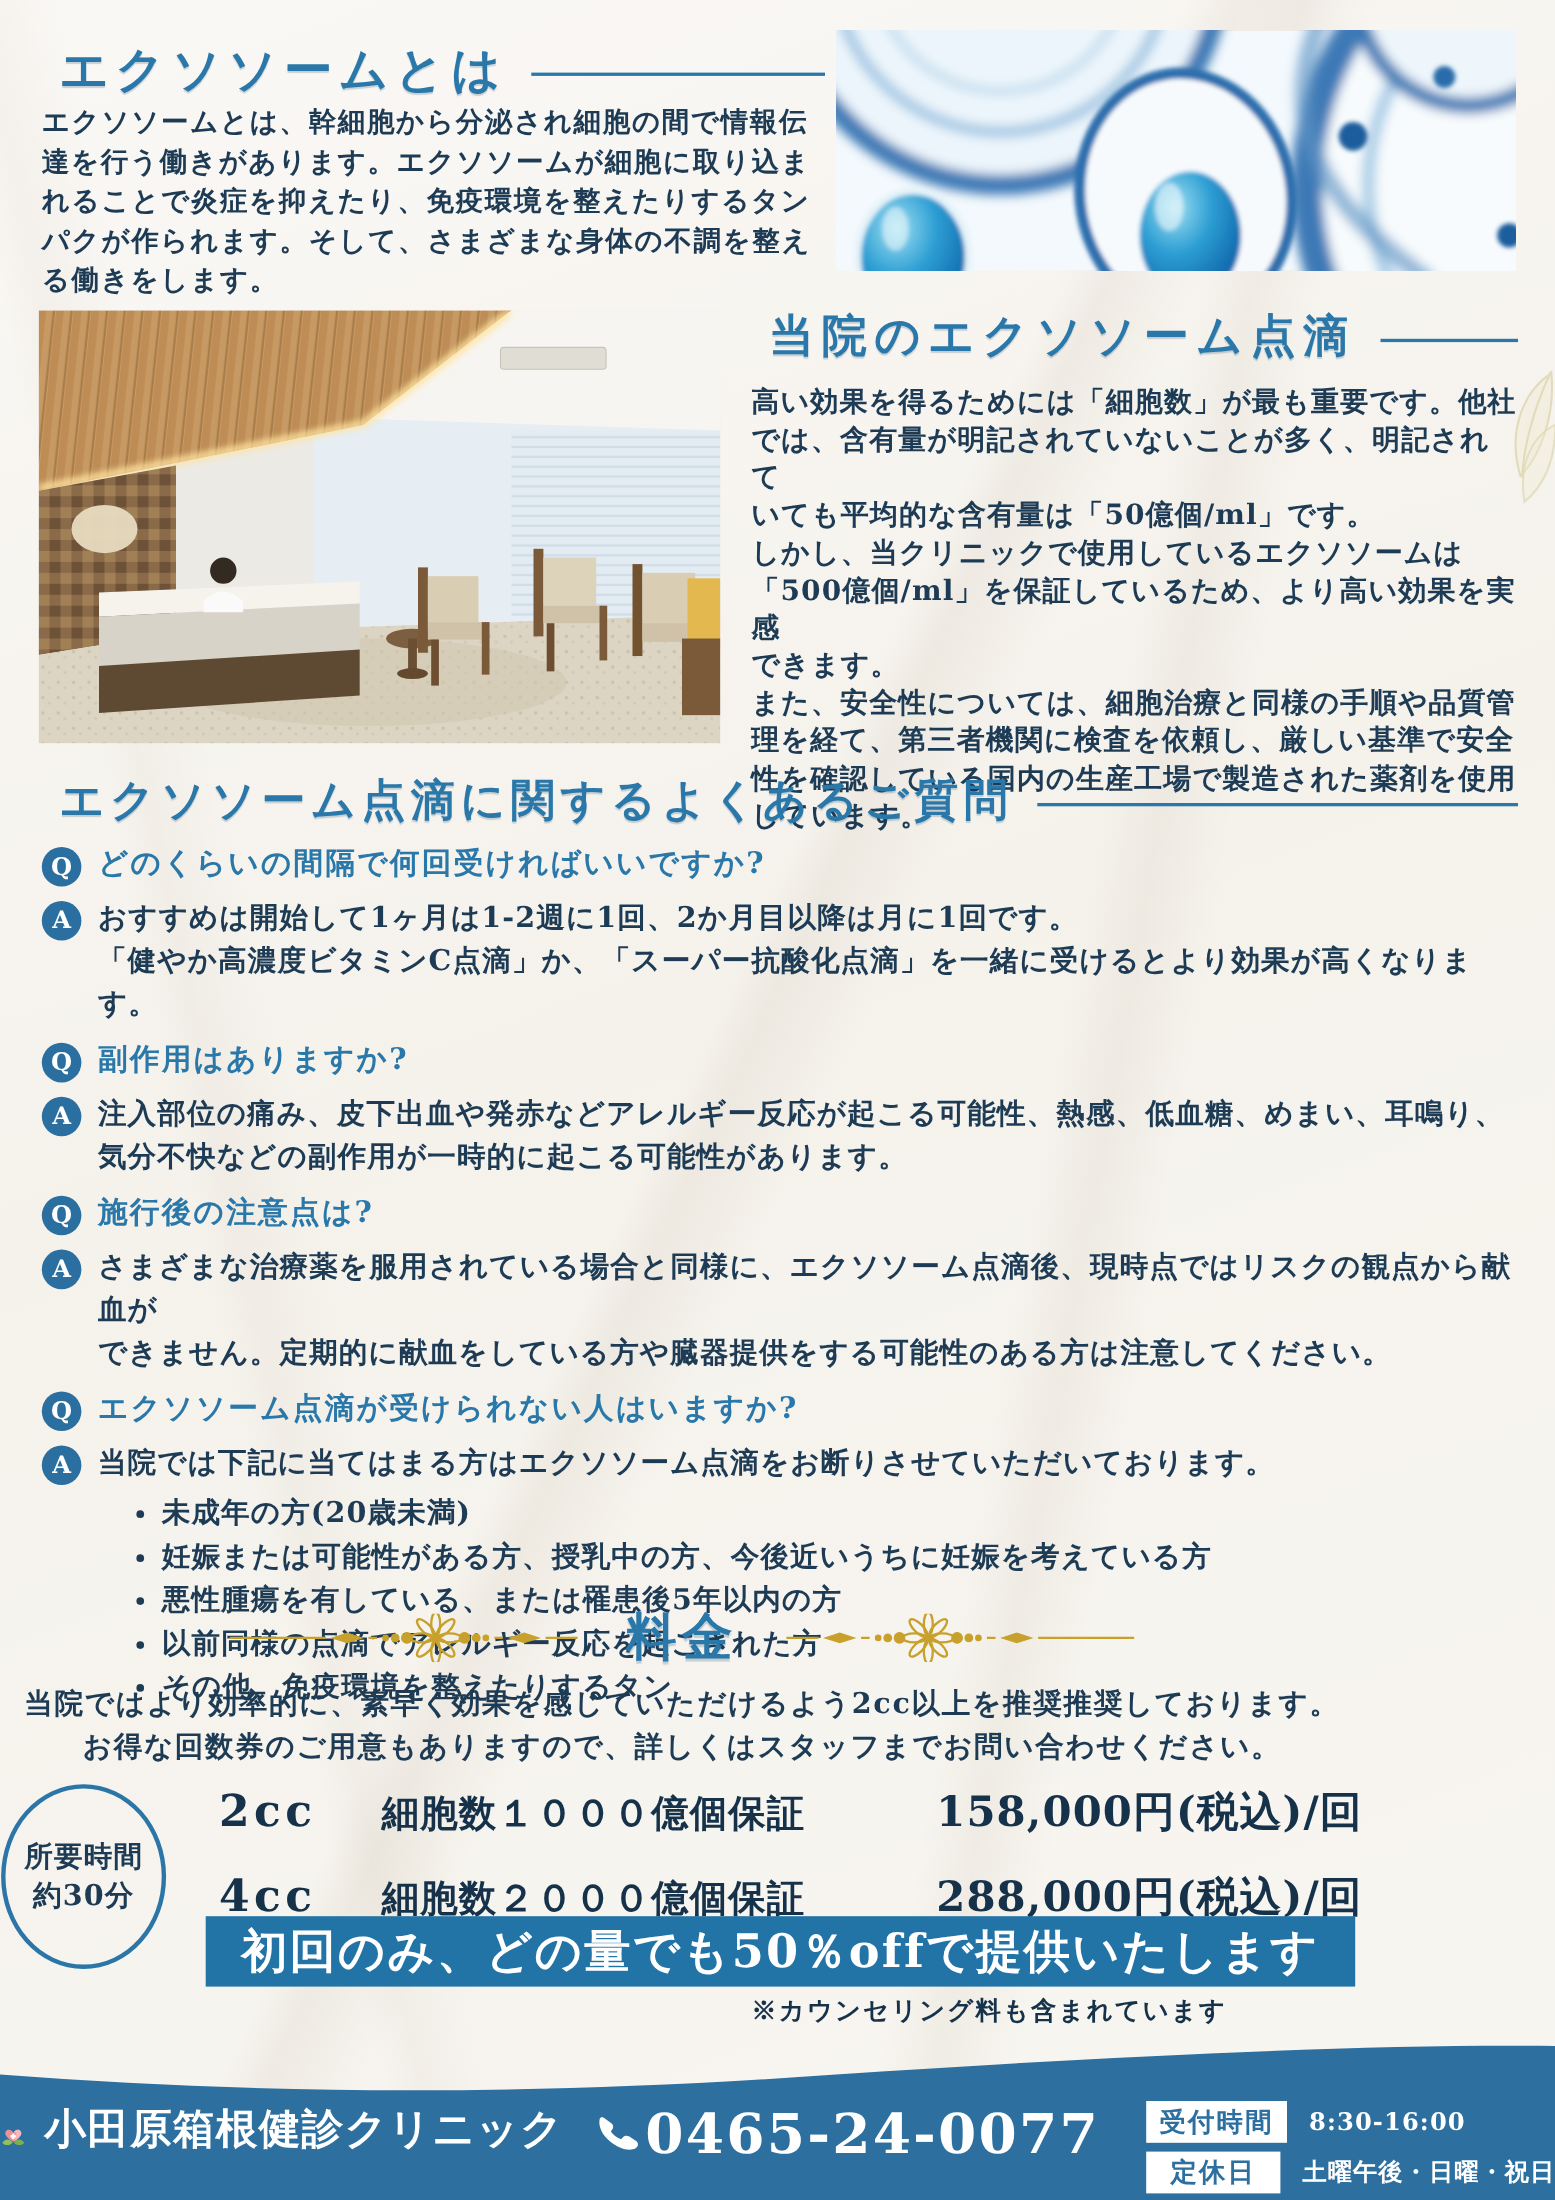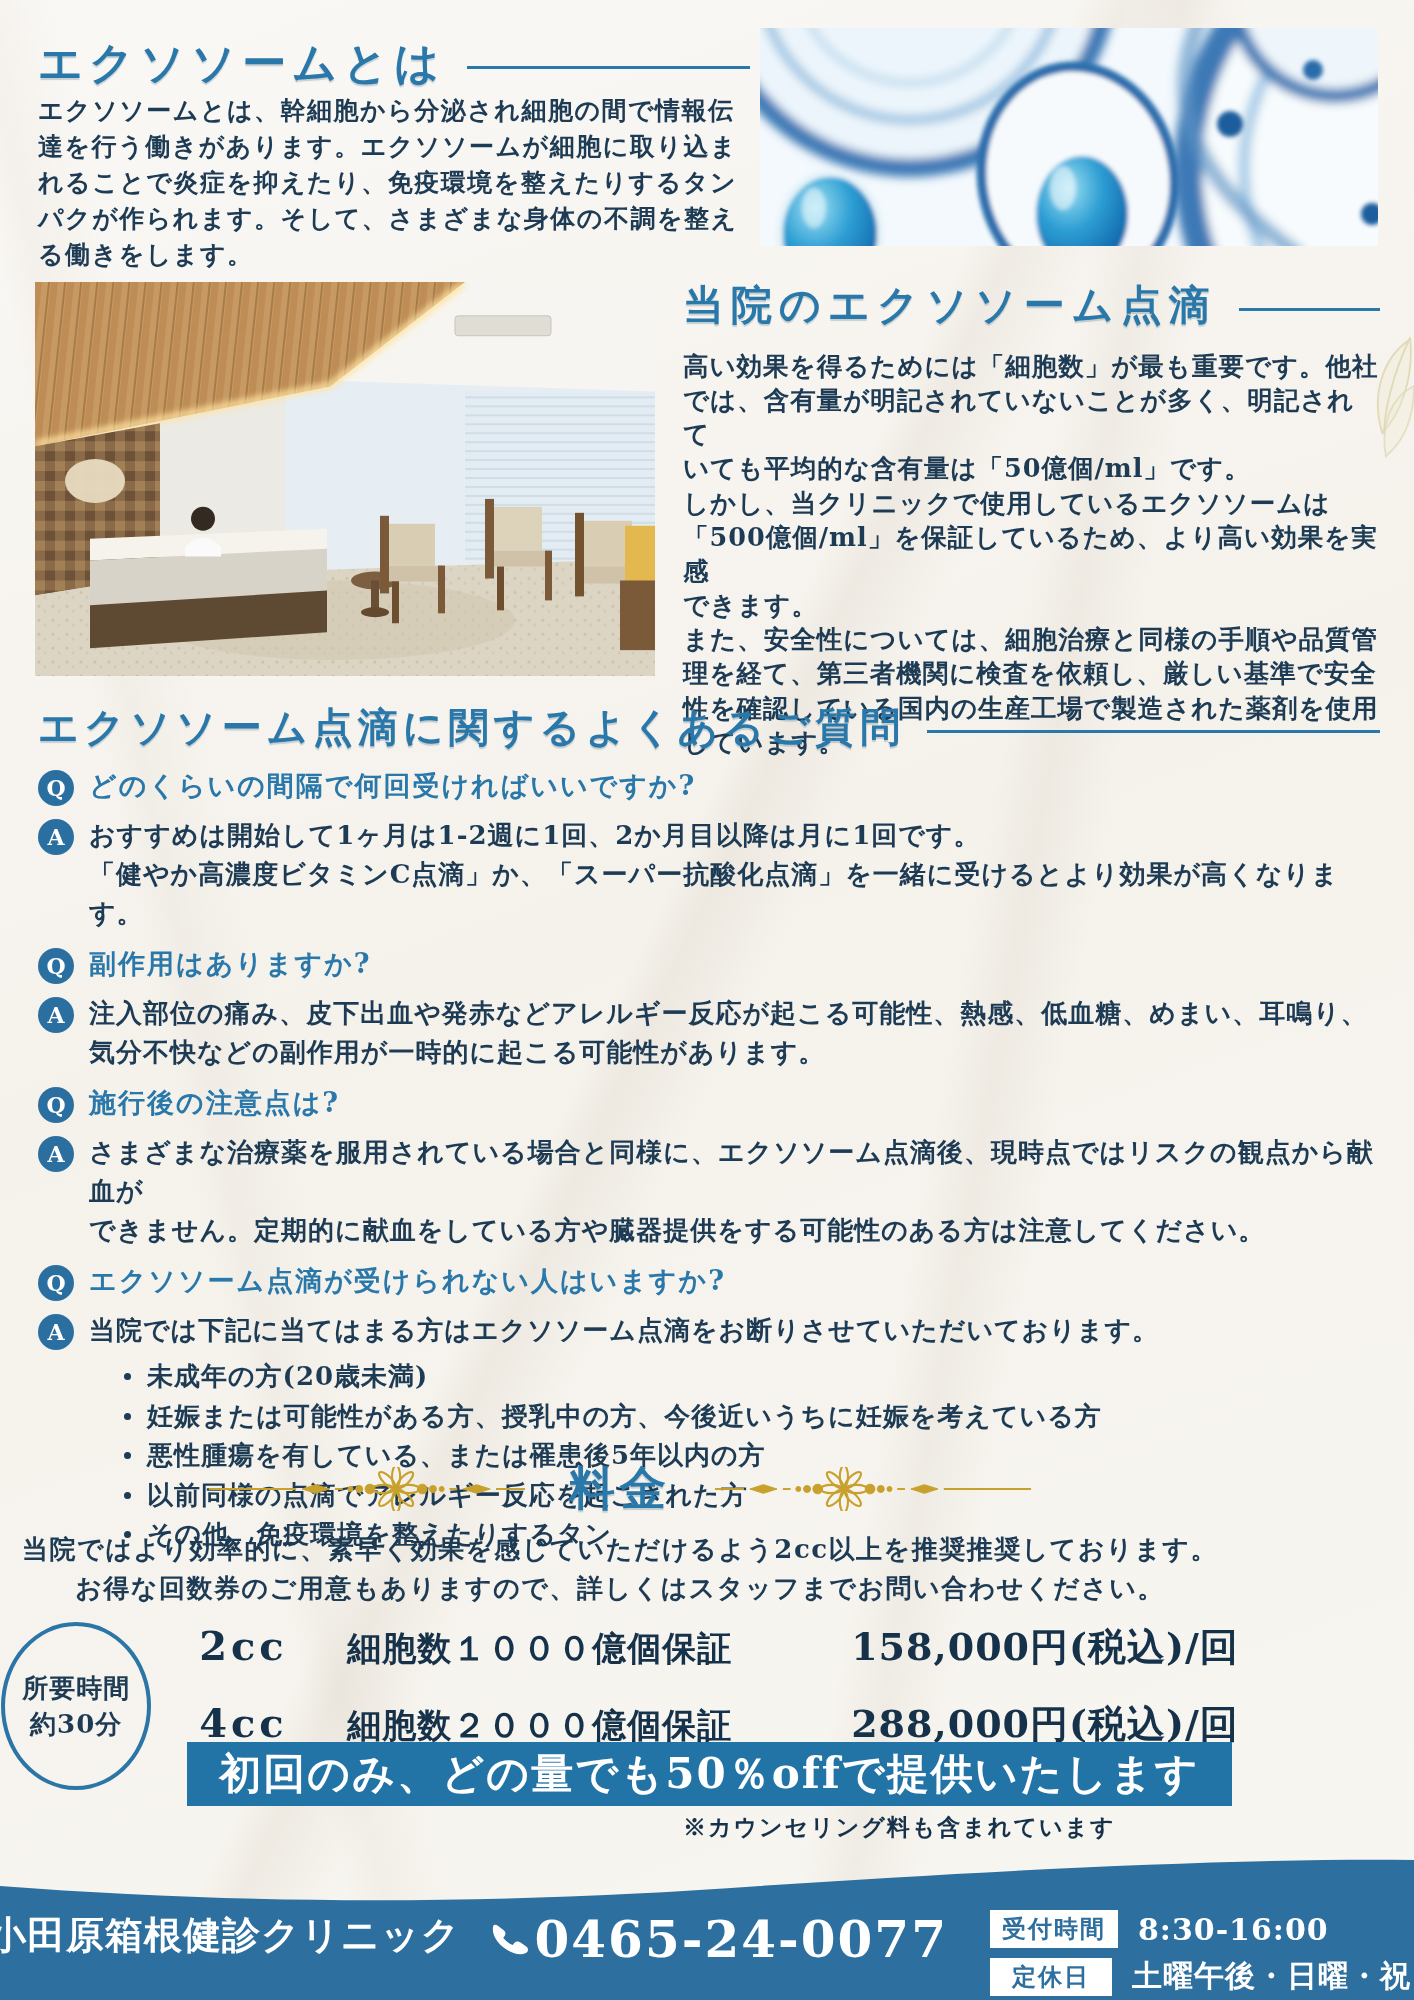--- a/index.html
+++ b/index.html
@@ -7,21 +7,21 @@
   .page {
     position:relative; width:1414px; height:2000px; overflow:hidden;
     margin:0 auto;
     font-family:"DejaVu Serif","Liberation Serif",serif;
     background:
       linear-gradient(115deg, transparent 46%, rgba(205,195,178,.20) 48%, transparent 52%),
       linear-gradient(78deg, transparent 20%, rgba(210,200,185,.14) 22%, transparent 26%),
       linear-gradient(100deg, transparent 64%, rgba(200,190,172,.16) 67%, transparent 71%),
       linear-gradient(160deg,#faf8f5 0%,#f5f2ec 45%,#f8f6f1 100%);
   }
-  .title-row { display:flex; align-items:center; gap:22px; }
+  .title-row { display:flex; align-items:center; gap:22px;margin-left:16px; }
   .sec-title {
     font-size:44px; font-weight:700; color:#2a78aa; letter-spacing:6px;
     white-space:nowrap; text-shadow:0 2px 1px rgba(25,70,105,.22);
   }
   .title-line { flex:1; height:3px; background:#2a78aa; margin-top:8px; }
   .body-text {
     font-size:25px; font-weight:600; color:#1d3b54; letter-spacing:1.5px;
     line-height:1.44; white-space:pre-line;
   }
   
@@ -93,21 +93,21 @@
   .phone-wrap { display:flex; align-items:center; gap:8px; margin-left:10px; }
   .phone-icon { width:40px; height:40px; transform:rotate(-8deg); }
   .phone-number { color:#fff; font-size:50px; font-weight:700; letter-spacing:2px; white-space:nowrap; }
   .info { display:flex; flex-direction:column; gap:8px; margin-left:26px; }
   .info-row { display:flex; align-items:center; gap:20px; }
   .info-label {
     background:#fff; color:#2d6f9f; font-size:24px; font-weight:700;
     padding:3px 12px; min-width:122px; text-align:center; letter-spacing:2px;
     font-family:"DejaVu Sans","Liberation Sans",sans-serif; white-space:nowrap;
   }
-  .info-value { color:#fff; font-size:30px; font-weight:700; letter-spacing:1px; white-space:nowrap; }
+  .info-value { color:#fff; font-size:22px; font-weight:700; letter-spacing:1px; white-space:nowrap; }
   .leaf-deco { position:absolute; right:0; top:325px; width:88px; height:150px; opacity:.55; }
 </style>
 </head>
 <body>
 
 <div class="page">
 
   <section class="sec1">
     <div class="title-row">
       <h1 class="sec-title">エクソソームとは</h1>

